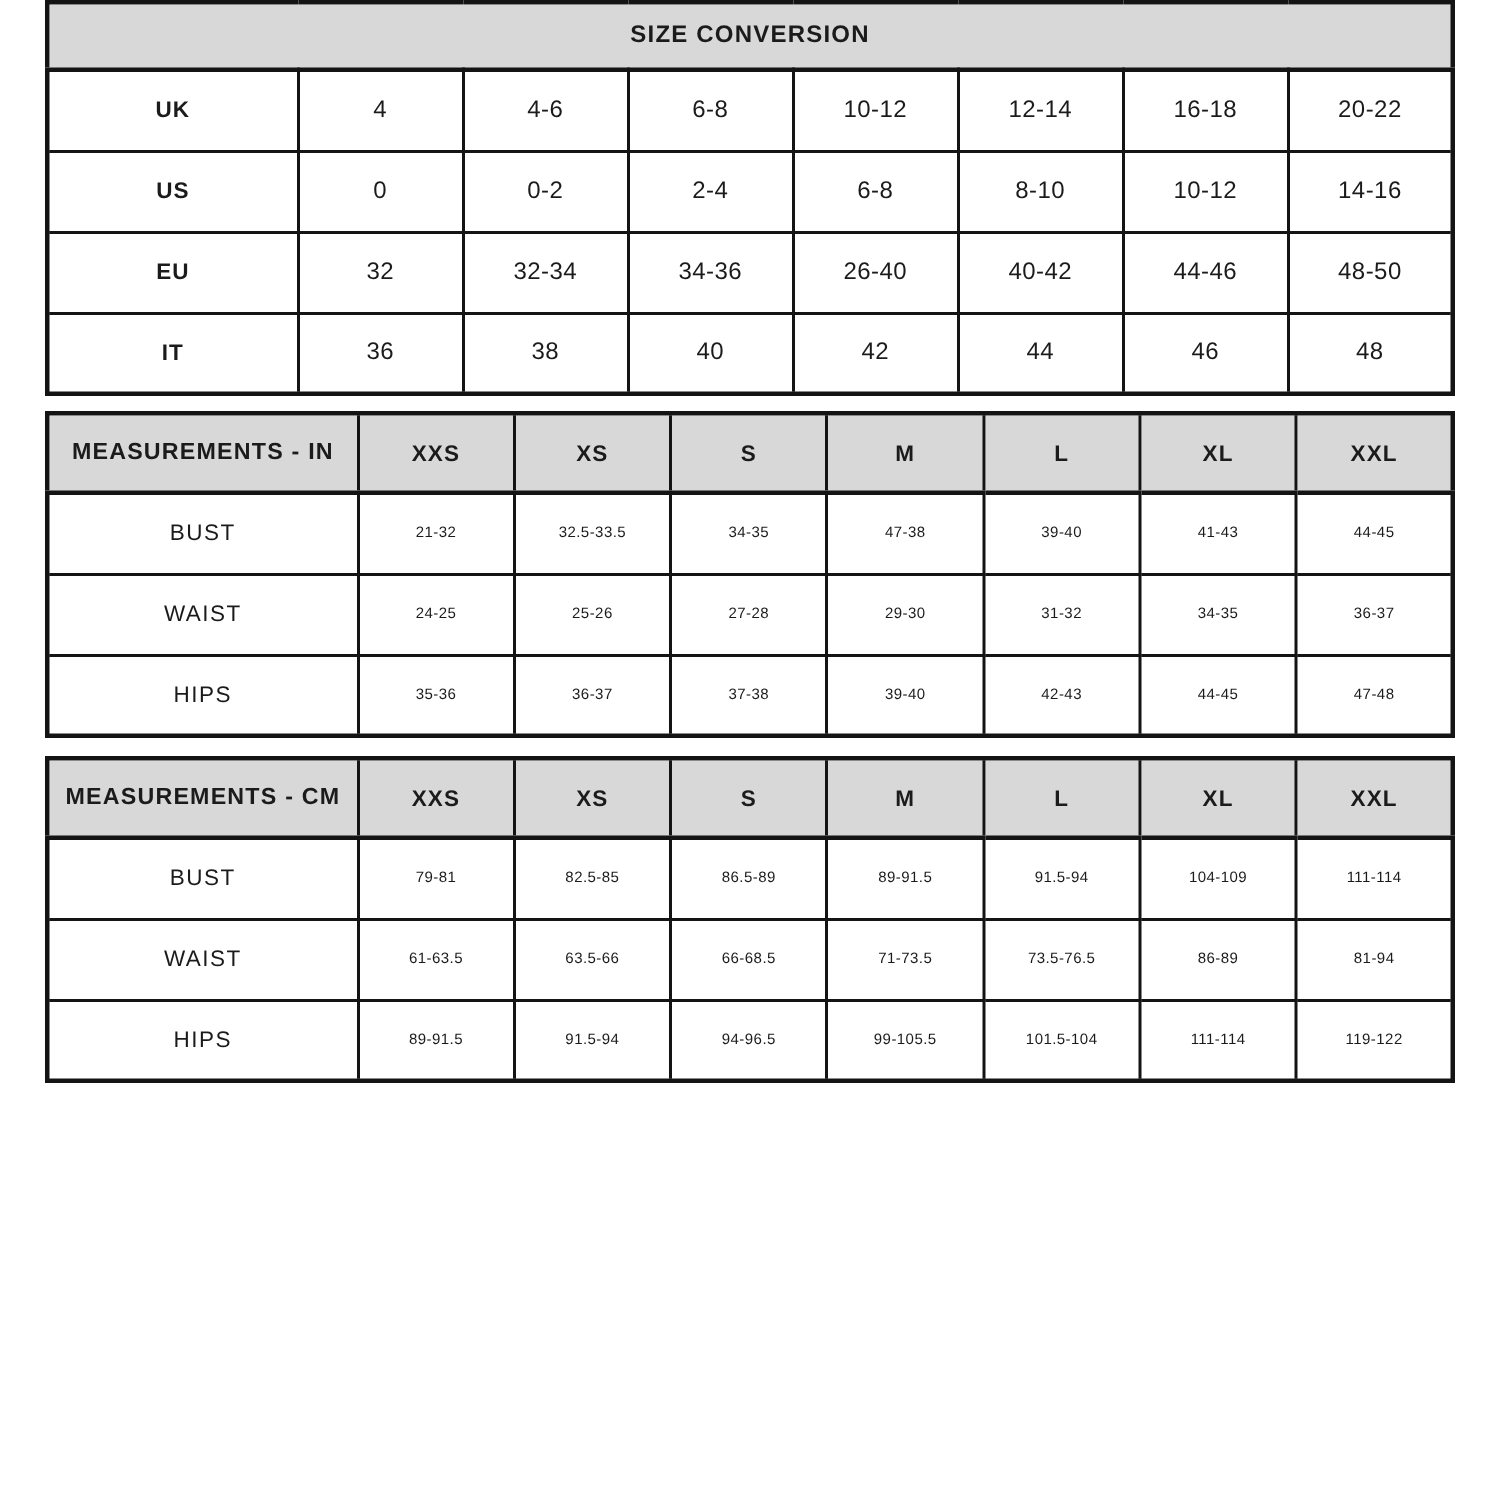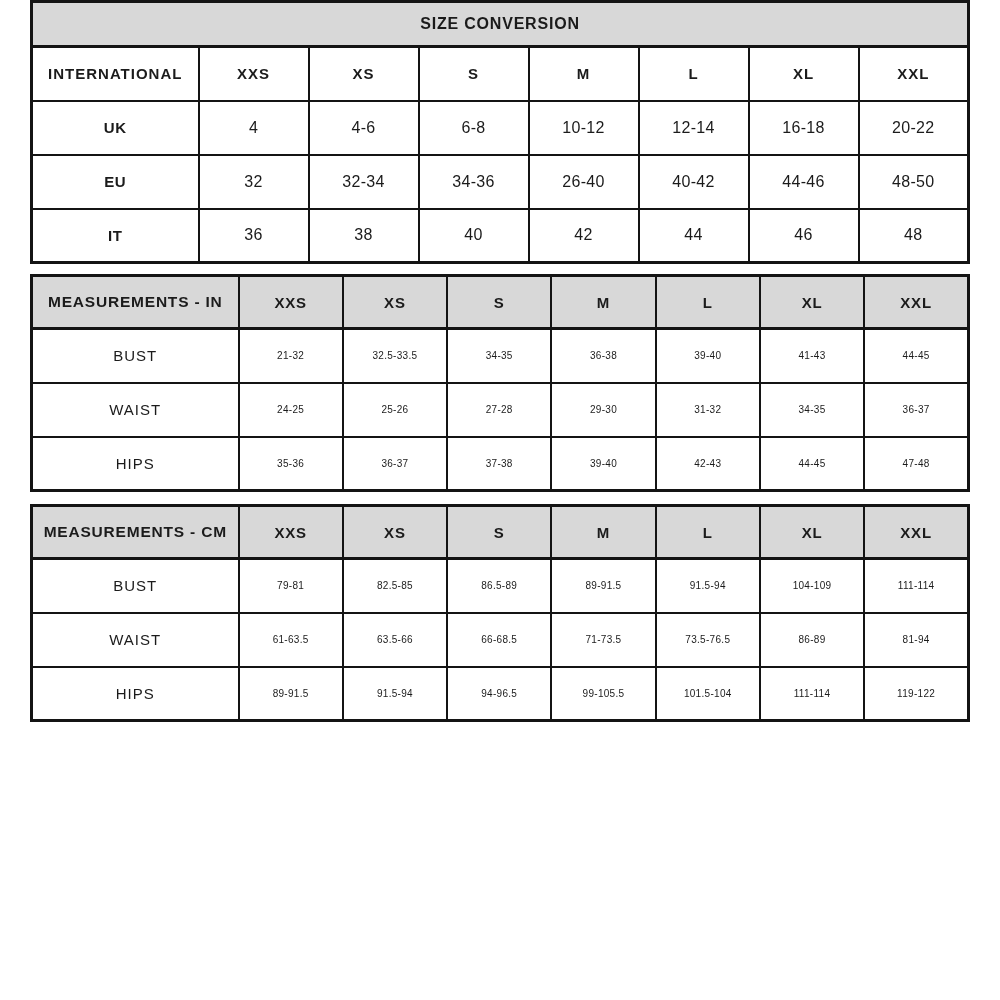--- a/index.html
+++ b/index.html
@@ -83,38 +83,38 @@
         <col>
         <col>
         <col>
         <col>
     </colgroup>
     <tbody>
         <tr>
       <td colspan="8" class="span-header">SIZE CONVERSION</td>
     </tr>
     <tr>
-      <td class="col-head">INTERNATIONAL</td>
-      <td class="col-head">XXS</td>
-      <td class="col-head">XS</td>
-      <td class="col-head">S</td>
-      <td class="col-head">M</td>
-      <td class="col-head">L</td>
-      <td class="col-head">XL</td>
-      <td class="col-head">XXL</td>
-    </tr>
-    <tr>
       <td class="row-label">UK</td>
       <td>4</td>
       <td>4-6</td>
       <td>6-8</td>
       <td>10-12</td>
       <td>12-14</td>
       <td>16-18</td>
       <td>20-22</td>
+    </tr>
+    <tr>
+      <td class="row-label">US</td>
+      <td>0</td>
+      <td>0-2</td>
+      <td>2-4</td>
+      <td>6-8</td>
+      <td>8-10</td>
+      <td>10-12</td>
+      <td>14-16</td>
     </tr>
     <tr>
       <td class="row-label">EU</td>
       <td>32</td>
       <td>32-34</td>
       <td>34-36</td>
       <td>26-40</td>
       <td>40-42</td>
       <td>44-46</td>
       <td>48-50</td>
@@ -152,21 +152,21 @@
       <th>M</th>
       <th>L</th>
       <th>XL</th>
       <th>XXL</th>
     </tr>
     <tr>
       <td class="row-label">BUST</td>
       <td class="val">21-32</td>
       <td class="val">32.5-33.5</td>
       <td class="val">34-35</td>
-      <td class="val">36-38</td>
+      <td class="val">47-38</td>
       <td class="val">39-40</td>
       <td class="val">41-43</td>
       <td class="val">44-45</td>
     </tr>
     <tr>
       <td class="row-label">WAIST</td>
       <td class="val">24-25</td>
       <td class="val">25-26</td>
       <td class="val">27-28</td>
       <td class="val">29-30</td>

